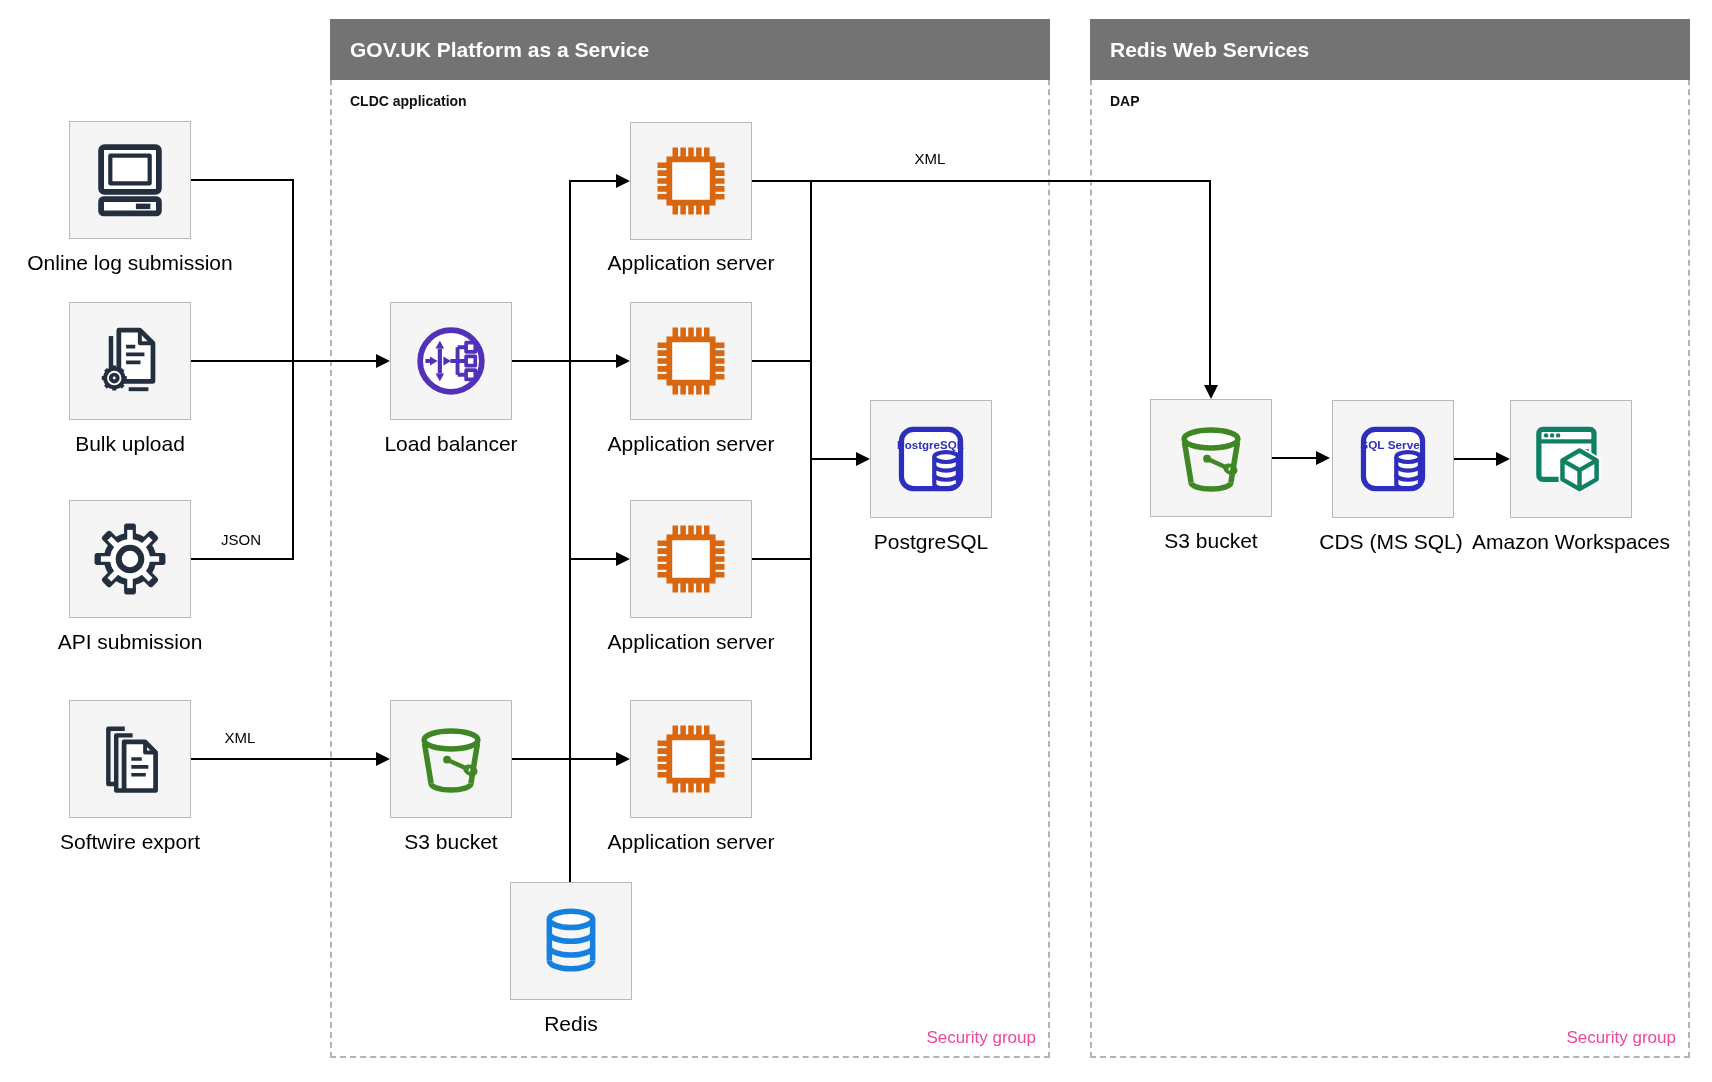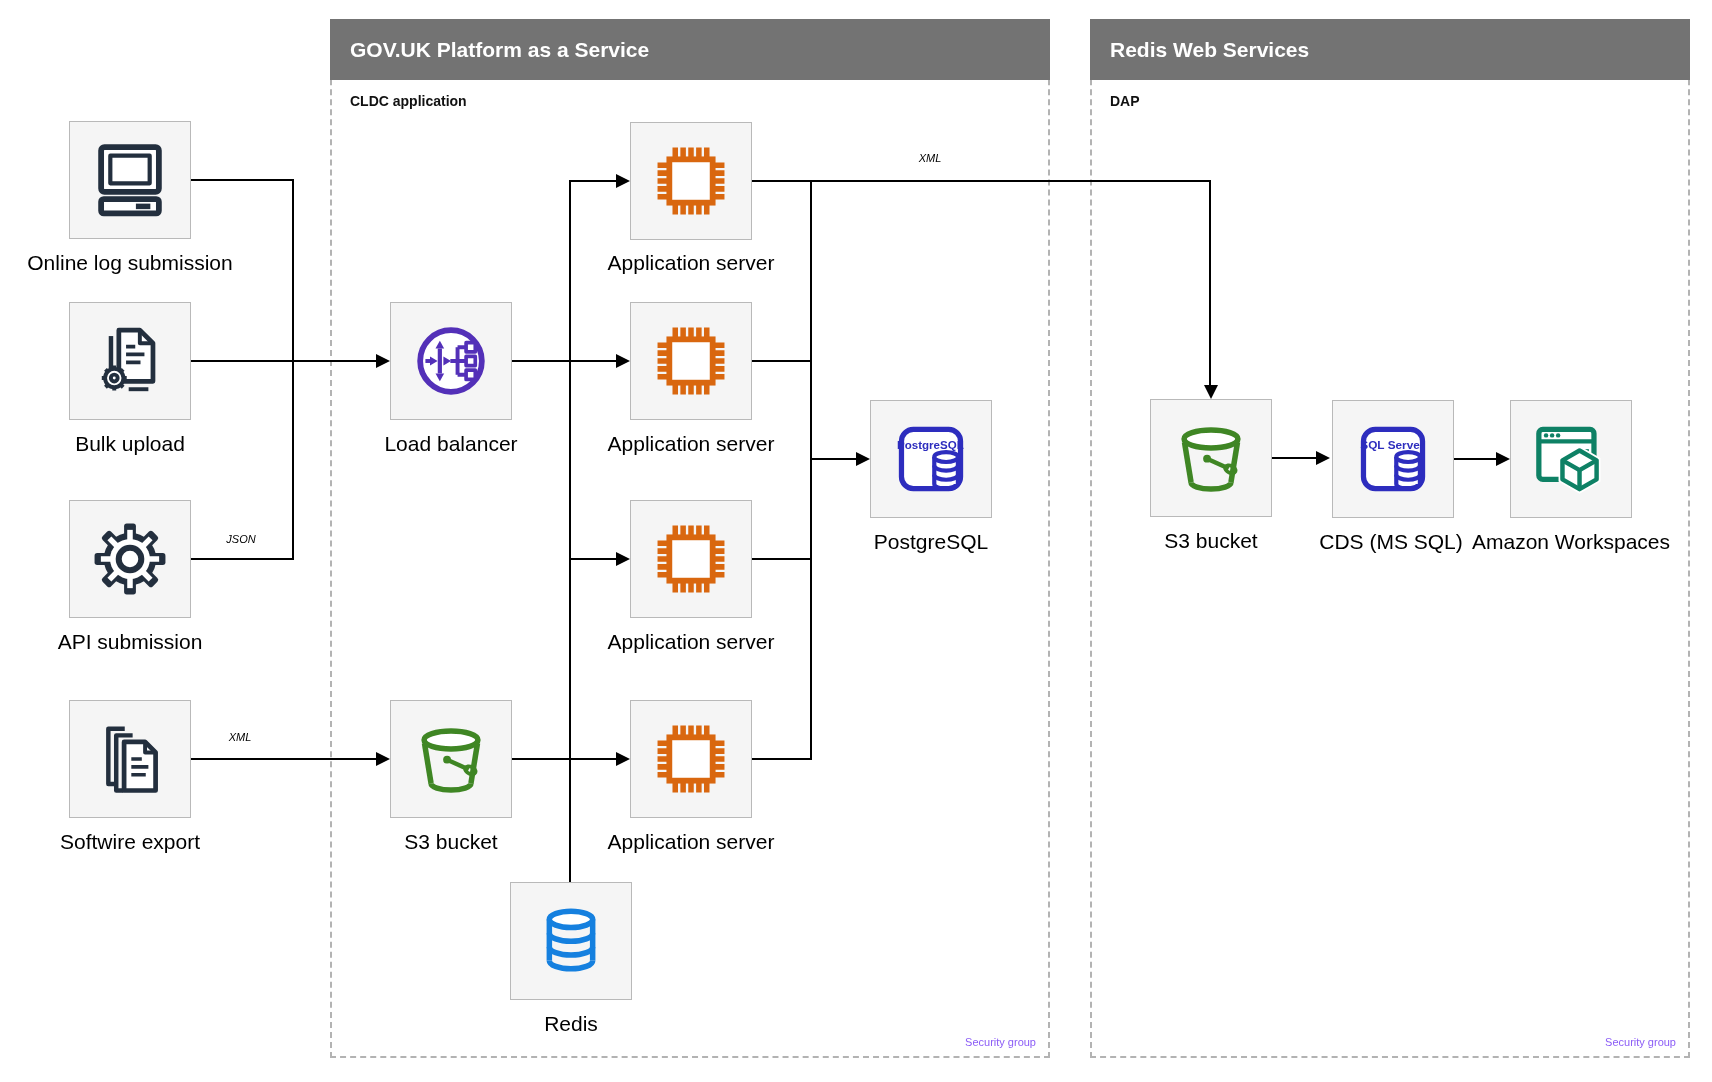--- a/index.html
+++ b/index.html
@@ -8,39 +8,39 @@
   #stage { position:relative; width:1712px; height:1082px; }
 
   
   .region { position:absolute; border:2px dashed #b3b3b3; background:transparent; }
   .region-header { position:absolute; left:-2px; top:-2px; height:61px;
     background:#737373; color:#ffffff; font-weight:bold; font-size:21px;
     display:flex; align-items:center; padding-left:20px; }
   .region-sub { position:absolute; left:18px; top:72px; font-weight:bold;
     font-size:14px; color:#111; }
   .region-security { position:absolute; right:12px; bottom:8px;
-    color:#8b5cf6; font-size:11px; }
+    color:#ec4899; font-size:17px; }
 
   
   .node { position:absolute; width:122px; height:118px; background:#f5f5f5;
     border:1.4px solid #b9b9b9; display:flex; align-items:center; justify-content:center; }
   .node-label { position:absolute; transform:translateX(-50%); white-space:nowrap;
     font-size:21px; color:#000; text-align:center; }
 
   
   .hline { position:absolute; height:2px; background:#000; }
   .vline { position:absolute; width:2px; background:#000; }
   .arrow-r { position:absolute; width:0; height:0;
     border-top:7px solid transparent; border-bottom:7px solid transparent;
     border-left:14px solid #000; }
   .arrow-d { position:absolute; width:0; height:0;
     border-left:7px solid transparent; border-right:7px solid transparent;
     border-top:14px solid #000; }
   .edge-label { position:absolute; transform:translate(-50%,-50%);
-    font-size:11px; color:#000; background:#fff; padding:0 4px; white-space:nowrap;font-style:italic; }
+    font-size:15px; color:#000; background:#fff; padding:0 4px; white-space:nowrap; }
 
   svg text { font-family:"Liberation Sans", sans-serif; }
 </style>
 </head>
 <body>
 
 <div id="stage">
 
   <div class="region" style="left:330px; top:19px; width:720px; height:1039px;">
     <div class="region-header" style="width:720px;">

